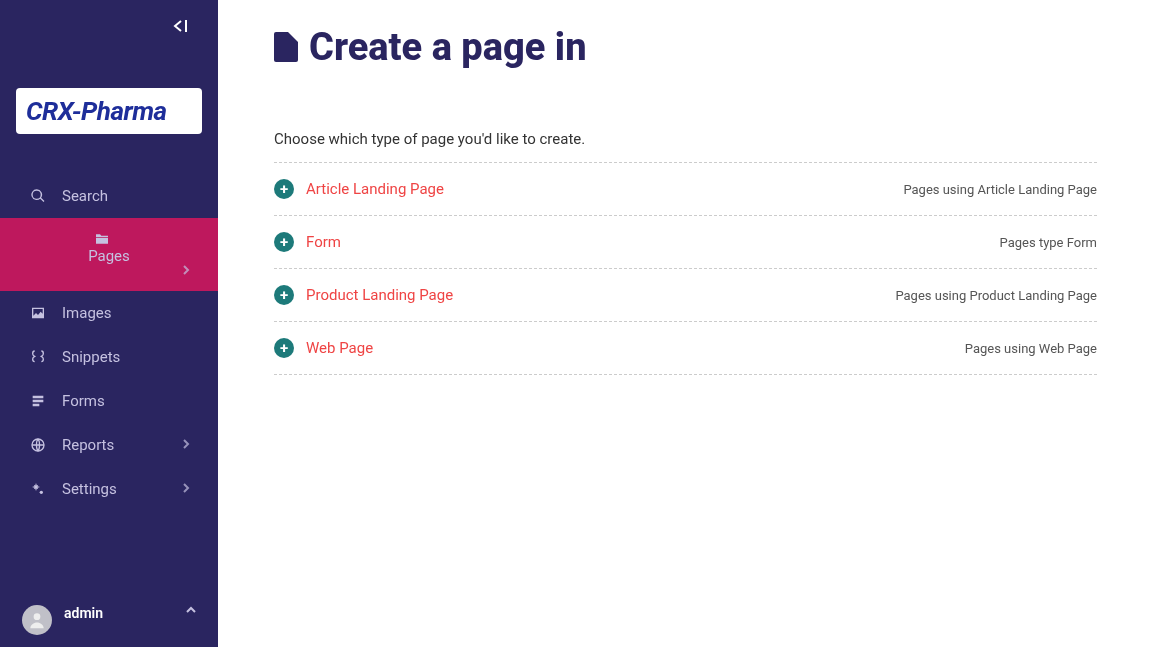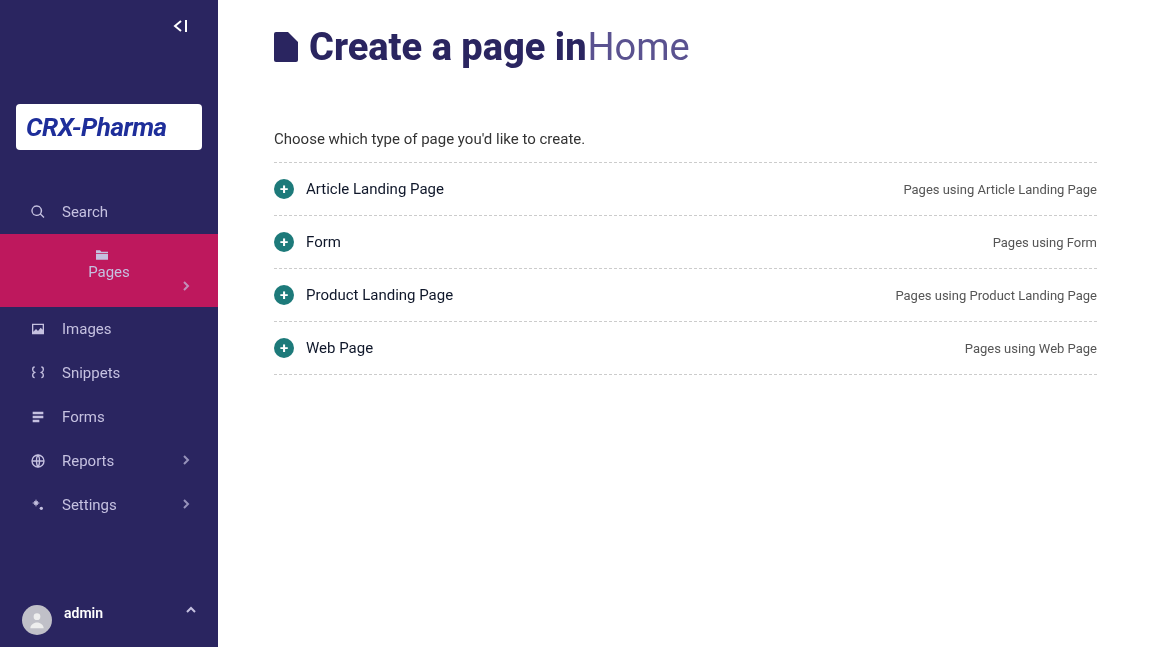--- a/index.html
+++ b/index.html
@@ -38,21 +38,20 @@
       border-radius: 4px;
       padding: 8px 10px;
       font-weight: 700;
       font-style: italic;
       font-size: 26px;
       color: #1e2e9a;
       letter-spacing: -0.5px;
       display: inline-block;
       width: 100%;
       text-align: left;
-      margin-top: 16px;
     }
     .nav {
       flex: 1;
     }
     .nav-item {
       display: flex;
       align-items: center;
       padding: 13px 28px;
       cursor: pointer;
       font-size: 15px;
@@ -162,21 +161,21 @@
       display: flex;
       align-items: center;
       justify-content: center;
       color: #fff;
       font-size: 15px;
       font-weight: bold;
       margin-right: 12px;
       flex-shrink: 0;
     }
     .choice-label {
-      color: #0f172a;
+      color: #ef4444;
       font-size: 15px;
       cursor: pointer;
     }
     .choice-meta {
       margin-left: auto;
       color: #555;
       font-size: 13px;
       cursor: pointer;
     }
   </style>
@@ -276,33 +275,32 @@
           <path d="M1 7 L5 3 L9 7"></path>
         </svg>
     </span>
   </div>
 </aside>
 
 <main class="main">
   <h1 class="page-title">
     <span class="doc-icon"></span>
     <span>Create a page in</span>
-    <span class="parent">Home</span>
   </h1>
   <p class="subtitle">Choose which type of page you'd like to create.</p>
   <div class="choice-list">
       <div class="choice-row">
         <span class="choice-add">+</span>
         <a class="choice-label">Article Landing Page</a>
         <a class="choice-meta">Pages using Article Landing Page</a>
       </div>
       <div class="choice-row">
         <span class="choice-add">+</span>
         <a class="choice-label">Form</a>
-        <a class="choice-meta">Pages using Form</a>
+        <a class="choice-meta">Pages type Form</a>
       </div>
       <div class="choice-row">
         <span class="choice-add">+</span>
         <a class="choice-label">Product Landing Page</a>
         <a class="choice-meta">Pages using Product Landing Page</a>
       </div>
       <div class="choice-row">
         <span class="choice-add">+</span>
         <a class="choice-label">Web Page</a>
         <a class="choice-meta">Pages using Web Page</a>

